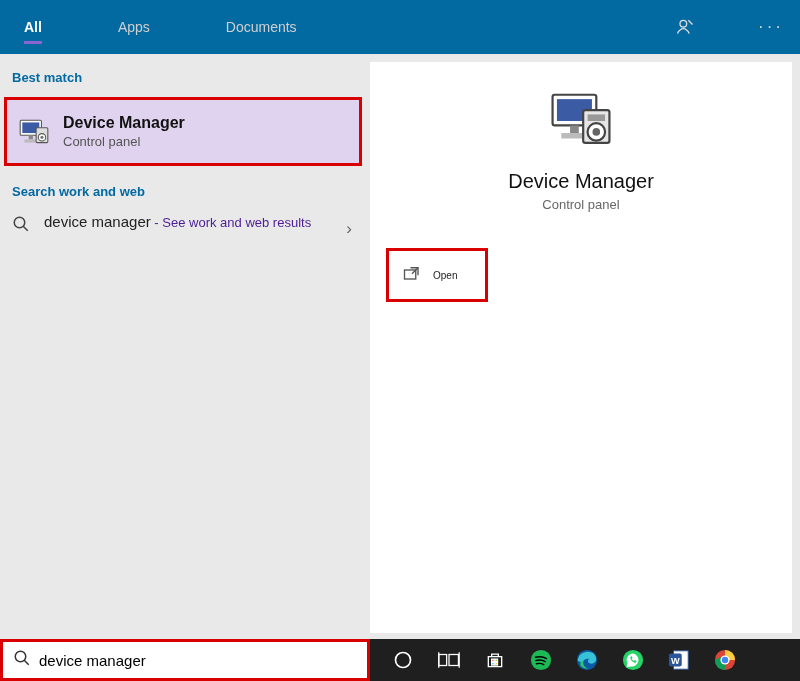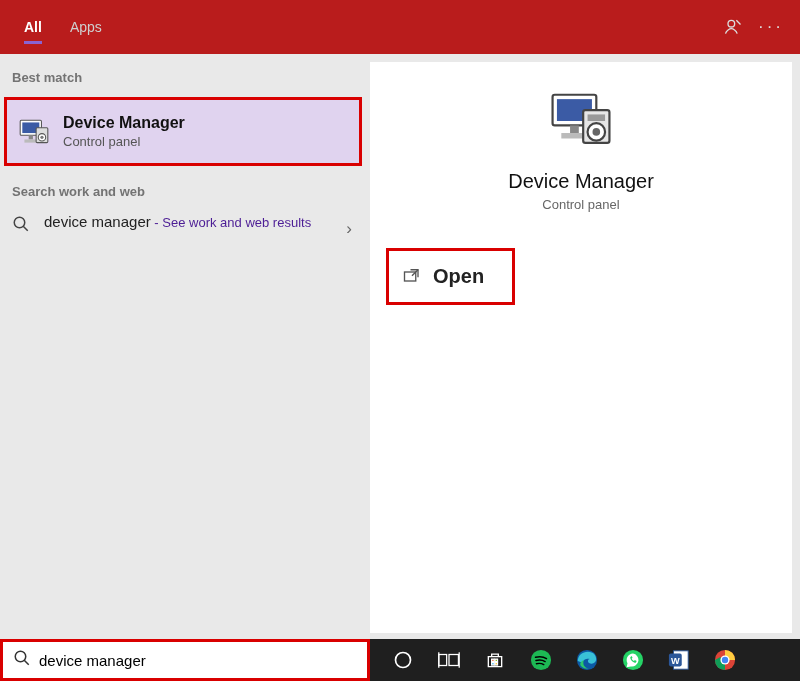--- a/index.html
+++ b/index.html
@@ -10,26 +10,27 @@
     }
     body {
       width: 800px;
       height: 681px;
       background: #e9e9e9;
       overflow: hidden;
       position: relative;
     }
     
     .topbar {
-      background: #b91c1c;
+      background: #0369a1;
       height: 54px;
       display: flex;
       align-items: center;
       padding: 0 10px;
       position: relative;
+      gap: 48px;
     }
     .topbar-tab {
       color: #cfcfcf;
       font-size: 14px;
       padding: 0 14px;
       height: 54px;
       line-height: 54px;
       cursor: pointer;
       position: relative;
     }
@@ -77,21 +78,21 @@
     .right-card {
       background: #fff;
       height: 100%;
       padding-top: 28px;
       position: relative;
     }
     
     .section-label {
       font-size: 13px;
       font-weight: 600;
-      color: #737373;
+      color: #0369a1;
       padding: 6px 12px;
     }
     
     .best-match {
       margin: 6px 8px 12px 4px;
       border: 3px solid #d90000;
       background: #e0d3ef;
       display: flex;
       align-items: center;
       padding: 14px 10px;
@@ -168,23 +169,22 @@
       border: 3px solid #d90000;
       padding: 14px 28px 14px 14px;
       display: inline-flex;
       align-items: center;
       background: #fff;
     }
     .open-row .icon {
       margin-right: 12px;
     }
     .open-row .label {
-      font-size: 20px;
+      font-size: 10px;
       color: #222;
-      font-weight: bold;
     }
     
     .dm-svg { display: block; }
     
     .bottom {
       position: absolute;
       left: 0;
       bottom: 0;
       width: 800px;
       height: 42px;
@@ -224,20 +224,21 @@
       justify-content: center;
       cursor: pointer;
     }
   </style>
 </head>
 <body>
 
 <div class="topbar">
   <div class="topbar-tab active">All</div>
   <div class="topbar-tab">Apps</div>
+  <div class="topbar-tab">Documents</div>
   <div class="topbar-spacer"></div>
   <div class="topbar-icon">
     <svg width="20" height="20" viewBox="0 0 24 24" fill="none" stroke="#ddd" stroke-width="1.6">
       <circle cx="10" cy="8" r="4"></circle>
         <path d="M3 20c1-4 5-6 7-6s6 2 7 6"></path>
         <path d="M16 4l5 5"></path>
     </svg>
   </div>
   <div class="topbar-icon" style="letter-spacing:3px;">···</div>
 </div>

